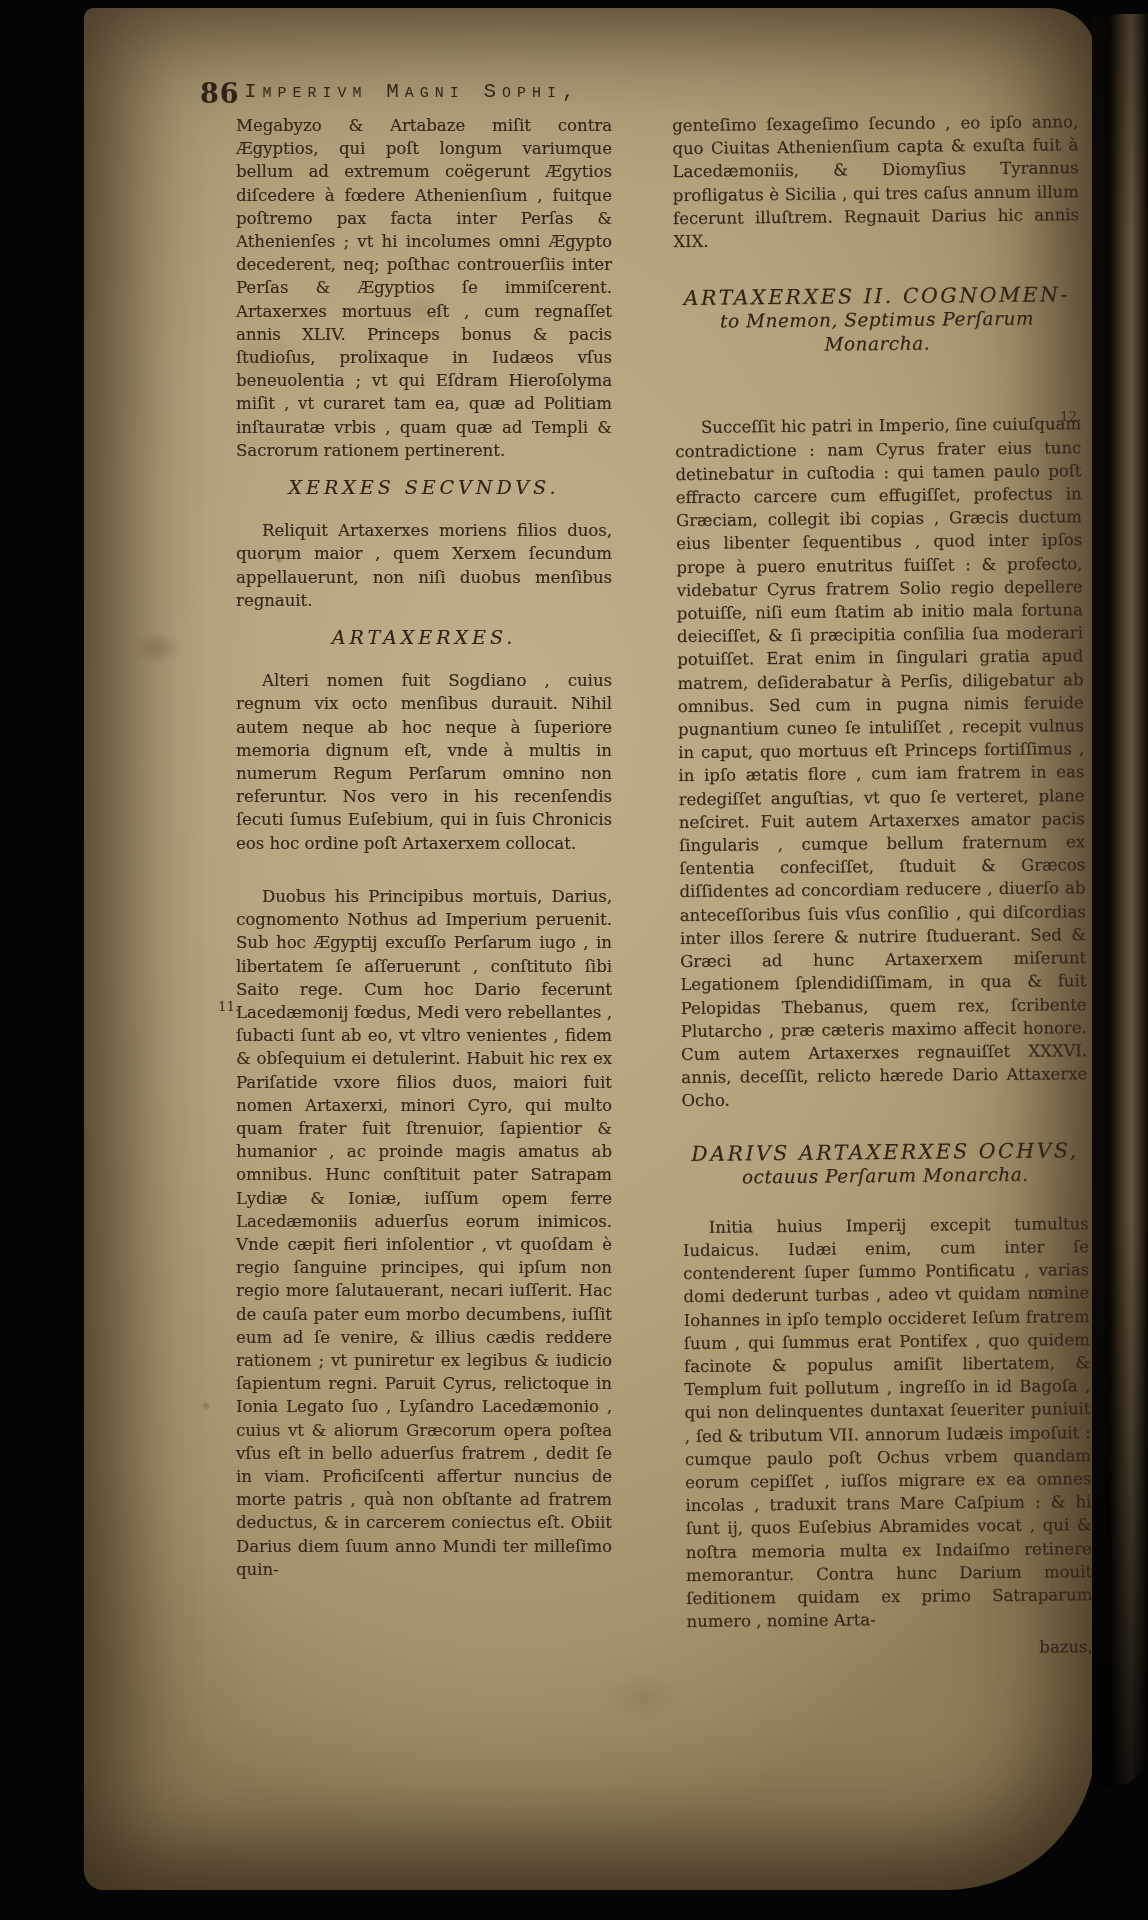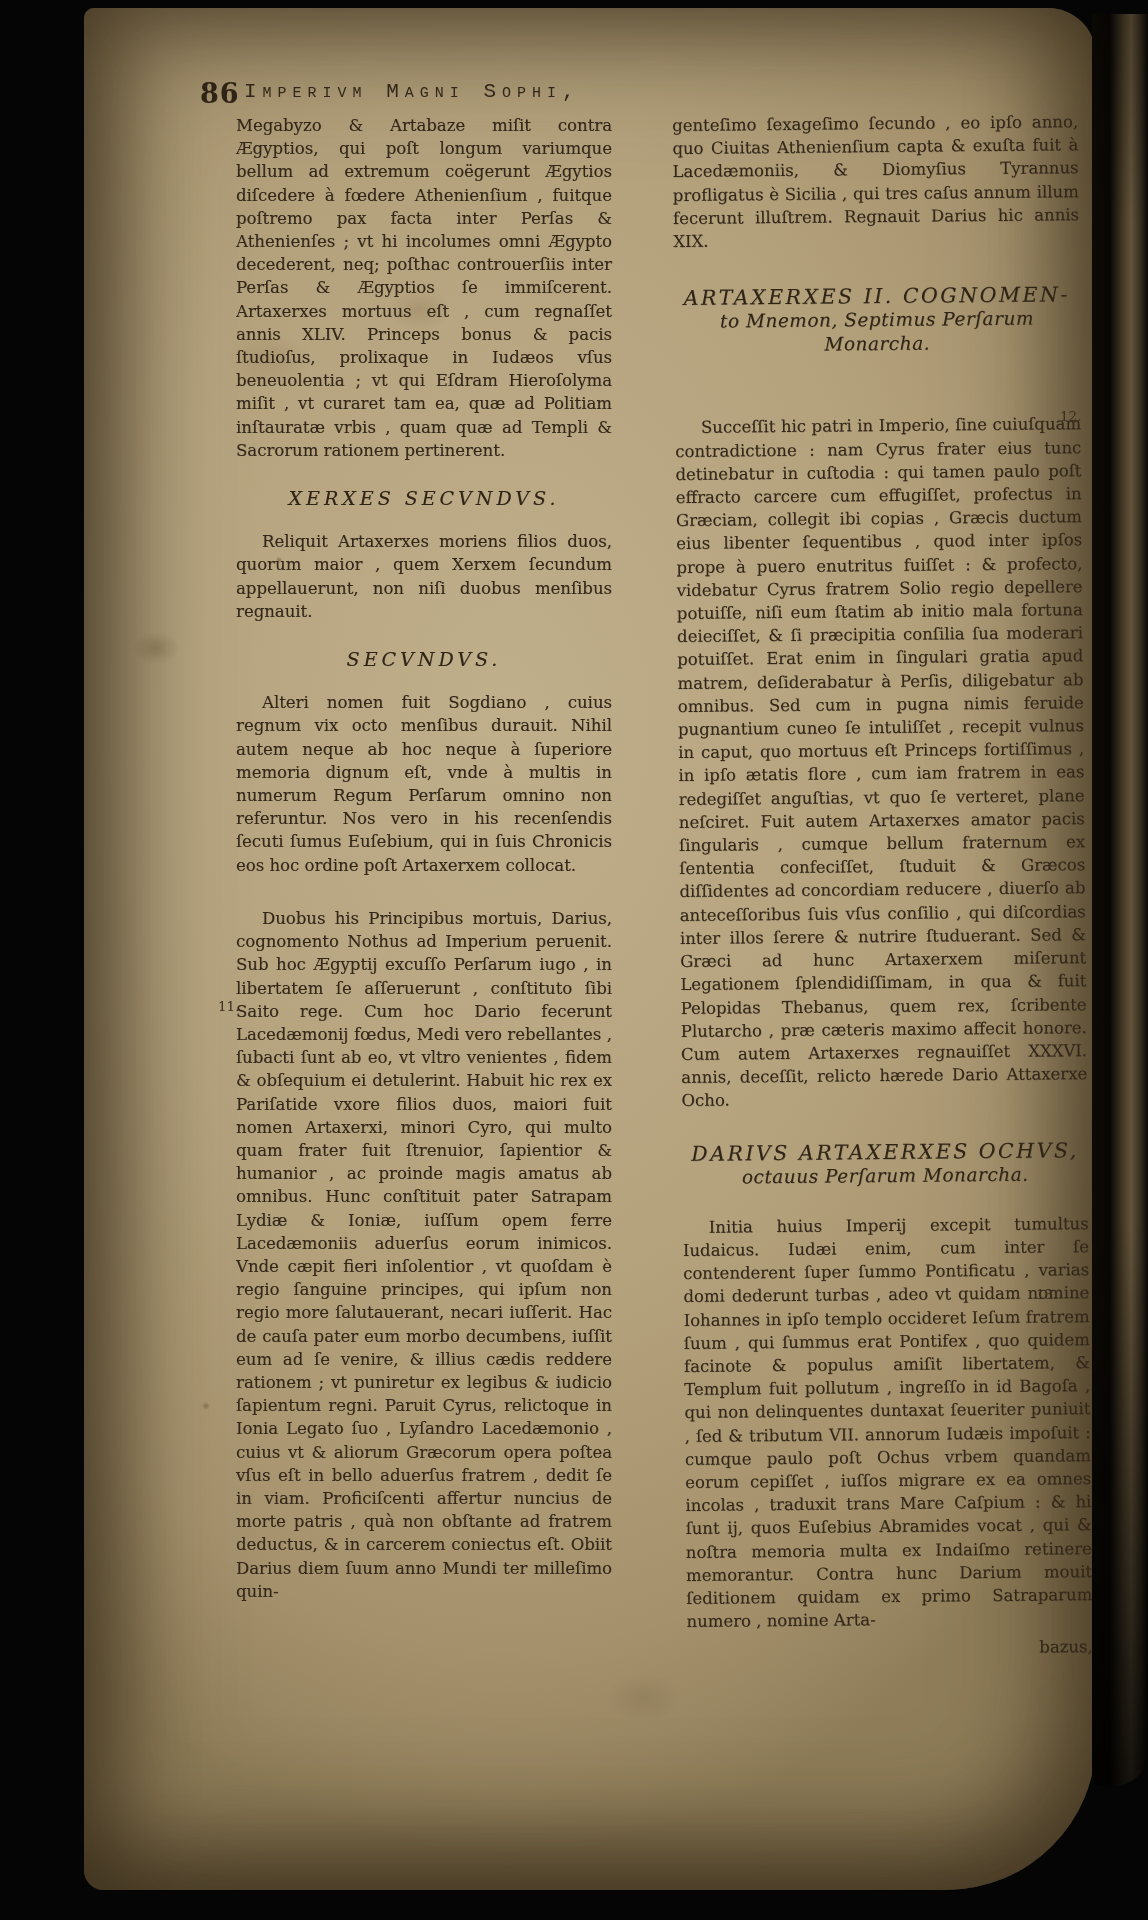--- a/index.html
+++ b/index.html
@@ -74,21 +74,21 @@
   .col-right { left: 588px; top: 106px; width: 406px;
                transform: rotate(-0.55deg); transform-origin: 0 0; }
 
   .col p { margin: 0; text-align: justify; text-indent: 26px; }
   .col p.cont { text-indent: 0; }
 
   .sec-head {
     font-style: italic; font-weight: normal;
     font-size: 19px; letter-spacing: 4px;
     text-align: center; text-indent: 0;
-    margin: 25px 0 20px;
+    margin: 14px 0 20px;
     color: #2f2416;
   }
   .head-block { margin: 30px 0 26px; color: #2f2416; }
   .head-block.gap-big { margin: 34px 0 58px; }
   .head-caps {
     font-style: italic; font-size: 20.5px;
     letter-spacing: 2.5px; text-align: center;
   }
   .head-ital {
     font-style: italic; font-size: 18.5px;
@@ -113,21 +113,21 @@
 
   <div class="page">
 
     <div class="pagenum">86</div>
     <div class="running-title">Imperivm Magni Sophi,</div>
 
     <div class="col col-left">
       <p class="cont">Megabyzo &amp; Artabaze miſit contra Ægyptios, qui poſt longum variumque bellum ad extremum coëgerunt Ægytios diſcedere à fœdere Athenienſium , fuitque poſtremo pax facta inter Perſas &amp; Athenienſes ; vt hi incolumes omni Ægypto decederent, neq; poſthac controuerſiis inter Perſas &amp; Ægyptios ſe immiſcerent. Artaxerxes mortuus eſt , cum regnaſſet annis XLIV. Princeps bonus &amp; pacis ſtudioſus, prolixaque in Iudæos vſus beneuolentia ; vt qui Eſdram Hieroſolyma miſit , vt curaret tam ea, quæ ad Politiam inſtauratæ vrbis , quam quæ ad Templi &amp; Sacrorum rationem pertinerent.</p>
       <h3 class="sec-head">XERXES SECVNDVS.</h3>
       <p>Reliquit Artaxerxes moriens filios duos, quorum maior , quem Xerxem ſecundum appellauerunt, non niſi duobus menſibus regnauit.</p>
-      <h3 class="sec-head">SECVNDVS.</h3>
+      <h3 class="sec-head">ARTAXERXES.</h3>
       <p>Alteri nomen fuit Sogdiano , cuius regnum vix octo menſibus durauit. Nihil autem neque ab hoc neque à ſuperiore memoria dignum eſt, vnde à multis in numerum Regum Perſarum omnino non referuntur. Nos vero in his recenſendis ſecuti ſumus Euſebium, qui in ſuis Chronicis eos hoc ordine poſt Artaxerxem collocat.</p>
       <div class="head-block">
       </div>
       <p>Duobus his Principibus mortuis, Darius, cognomento Nothus ad Imperium peruenit. Sub hoc Ægyptij excuſſo Perſarum iugo , in libertatem ſe aſſeruerunt , conſtituto ſibi Saito rege. Cum hoc Dario fecerunt Lacedæmonij fœdus, Medi vero rebellantes , ſubacti ſunt ab eo, vt vltro venientes , fidem &amp; obſequium ei detulerint. Habuit hic rex ex Pariſatide vxore filios duos, maiori fuit nomen Artaxerxi, minori Cyro, qui multo quam frater fuit ſtrenuior, ſapientior &amp; humanior , ac proinde magis amatus ab omnibus. Hunc conſtituit pater Satrapam Lydiæ &amp; Ioniæ, iuſſum opem ferre Lacedæmoniis aduerſus eorum inimicos. Vnde cæpit fieri inſolentior , vt quoſdam è regio ſanguine principes, qui ipſum non regio more ſalutauerant, necari iuſſerit. Hac de cauſa pater eum morbo decumbens, iuſſit eum ad ſe venire, &amp; illius cædis reddere rationem ; vt puniretur ex legibus &amp; iudicio ſapientum regni. Paruit Cyrus, relictoque in Ionia Legato ſuo , Lyſandro Lacedæmonio , cuius vt &amp; aliorum Græcorum opera poſtea vſus eſt in bello aduerſus fratrem , dedit ſe in viam. Proficiſcenti affertur nuncius de morte patris , quà non obſtante ad fratrem deductus, &amp; in carcerem coniectus eſt. Obiit Darius diem ſuum anno Mundi ter milleſimo quin-</p>
     </div>
 
     <div class="col col-right">
       <p class="cont">genteſimo ſexageſimo ſecundo , eo ipſo anno, quo Ciuitas Athenienſium capta &amp; exuſta fuit à Lacedæmoniis, &amp; Diomyſius Tyrannus profligatus è Sicilia , qui tres caſus annum illum fecerunt illuſtrem. Regnauit Darius hic annis XIX.</p>
       <div class="head-block gap-big">
         <div class="head-caps">ARTAXERXES II. COGNOMEN-</div>

